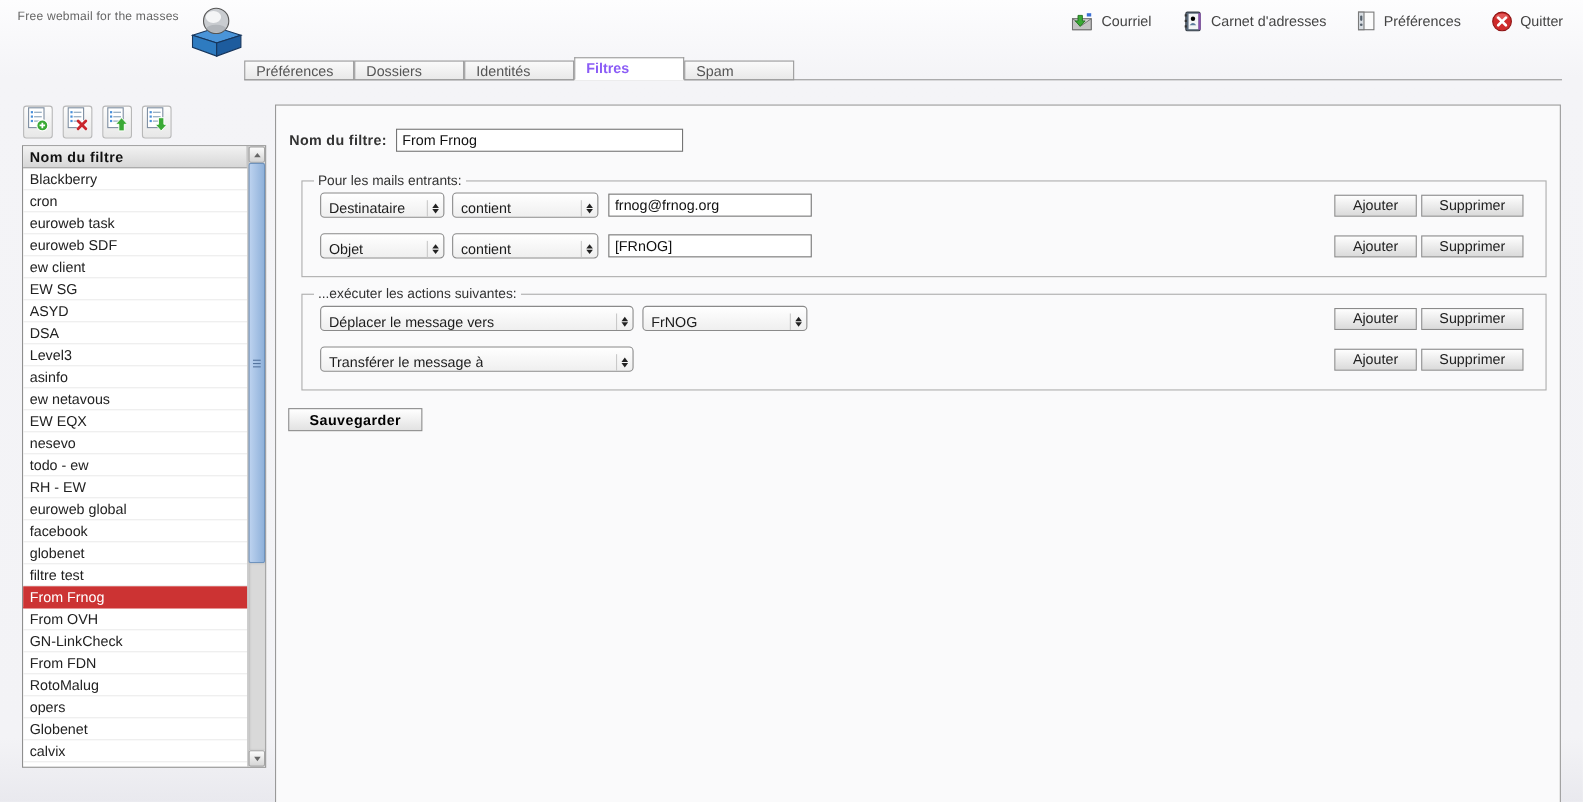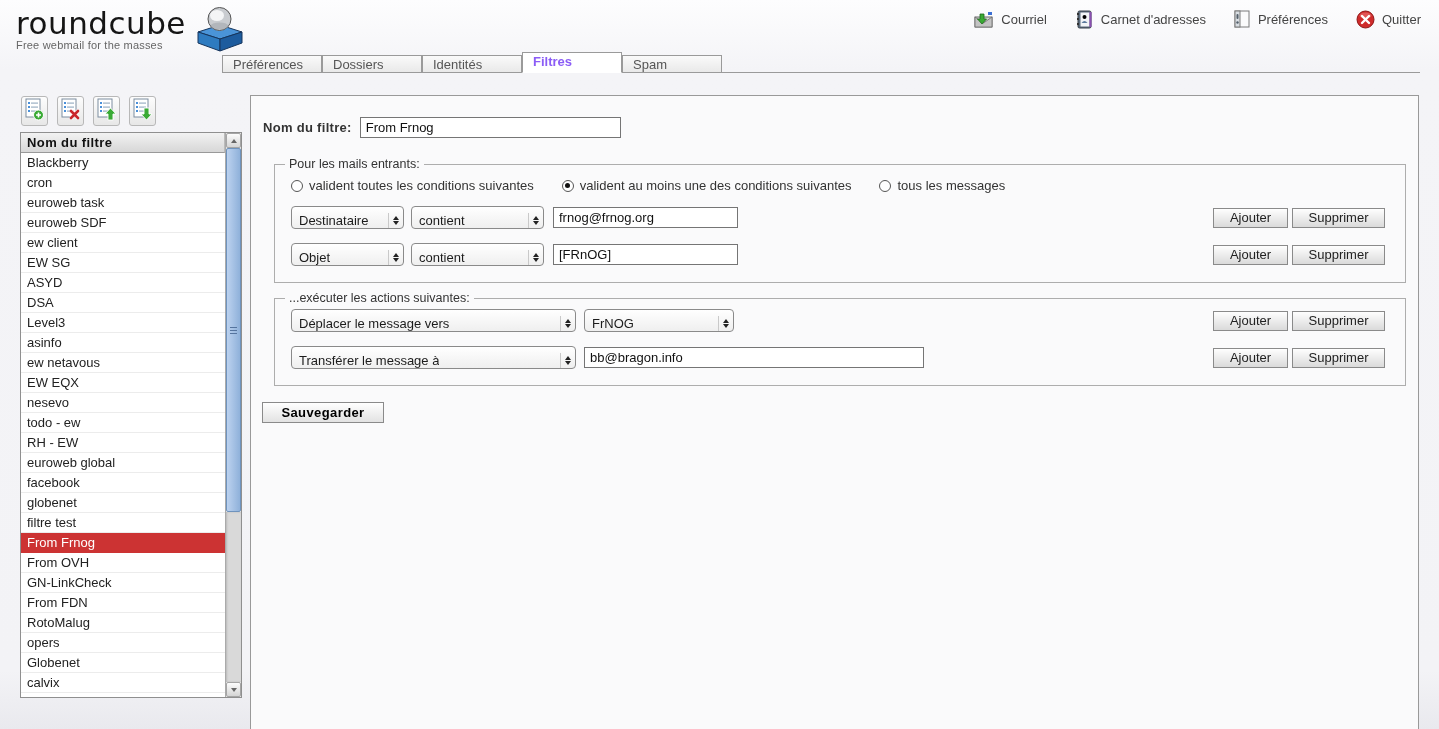--- a/index.html
+++ b/index.html
@@ -96,21 +96,20 @@
   .btn-del { width:93px; }
 
   .save-btn { margin:8px 0 0 -1px; height:21px; min-width:122px; font-weight:bold; letter-spacing:.4px;
               border:1px solid #8a8a8a; background:linear-gradient(#ffffff,#e2e2e2); font-size:13px; font-family:inherit; cursor:pointer; }
 </style>
 </head>
 <body>
 
 <div class="logo-wrap">
   <div>
-    <div class="wordmark">roundcube</div>
     <div class="tagline">Free webmail for the masses</div>
   </div>
   <span class="cube-icon">
     <svg width="58" height="46" viewBox="0 0 58 46">
       <polygon points="6,26 28,19 50,26 28,33" fill="#4a94d8" stroke="#16355c" stroke-width="1"></polygon>
       <polygon points="6,26 28,33 28,45 6,37" fill="#2e7bc0" stroke="#16355c" stroke-width="1"></polygon>
       <polygon points="50,26 28,33 28,45 50,37" fill="#1d5c9e" stroke="#16355c" stroke-width="1"></polygon>
       <circle cx="27.5" cy="13" r="11.5" fill="#c9ccd0" stroke="#555" stroke-width="1"></circle>
       <ellipse cx="25" cy="9.5" rx="7" ry="5.5" fill="#f4f5f6"></ellipse>
       <ellipse cx="27.5" cy="20" rx="9" ry="3.5" fill="#9ea4aa" opacity=".55"></ellipse>
@@ -279,28 +278,20 @@
 
 <div class="mainbox">
 
   <div class="name-row">
     <span class="name-label">Nom du filtre:</span>
     <input class="txt name-input" type="text" value="From Frnog" style="">
   </div>
 
   <fieldset>
     <legend>Pour les mails entrants:</legend>
-    <div class="radio-row">
-        <span class="radio"></span>
-        <span class="radio-label">valident toutes les conditions suivantes</span>
-        <span class="radio checked"></span>
-        <span class="radio-label">valident au moins une des conditions suivantes</span>
-        <span class="radio"></span>
-        <span class="radio-label">tous les messages</span>
-      </div>
     <div>
         <div class="frow">
           <div class="sel sel-field">
             <span class="sel-value">Destinataire</span>
             <span class="sel-arrows">
               <b class="u"></b>
               <b class="d"></b>
             </span>
           </div>
           <div class="sel sel-op">
@@ -364,21 +355,20 @@
           </span>
         </div>
         <div class="frow">
           <div class="sel sel-action">
             <span class="sel-value">Transférer le message à</span>
             <span class="sel-arrows">
               <b class="u"></b>
               <b class="d"></b>
             </span>
           </div>
-          <input class="txt txt-forward" type="text" value="bb@bragon.info" style="">
           <span class="row-buttons">
             <button class="btn btn-add">Ajouter</button>
             <button class="btn btn-del">Supprimer</button>
           </span>
         </div>
       </div>
   </fieldset>
 
   <button class="save-btn">Sauvegarder</button>
 </div>

